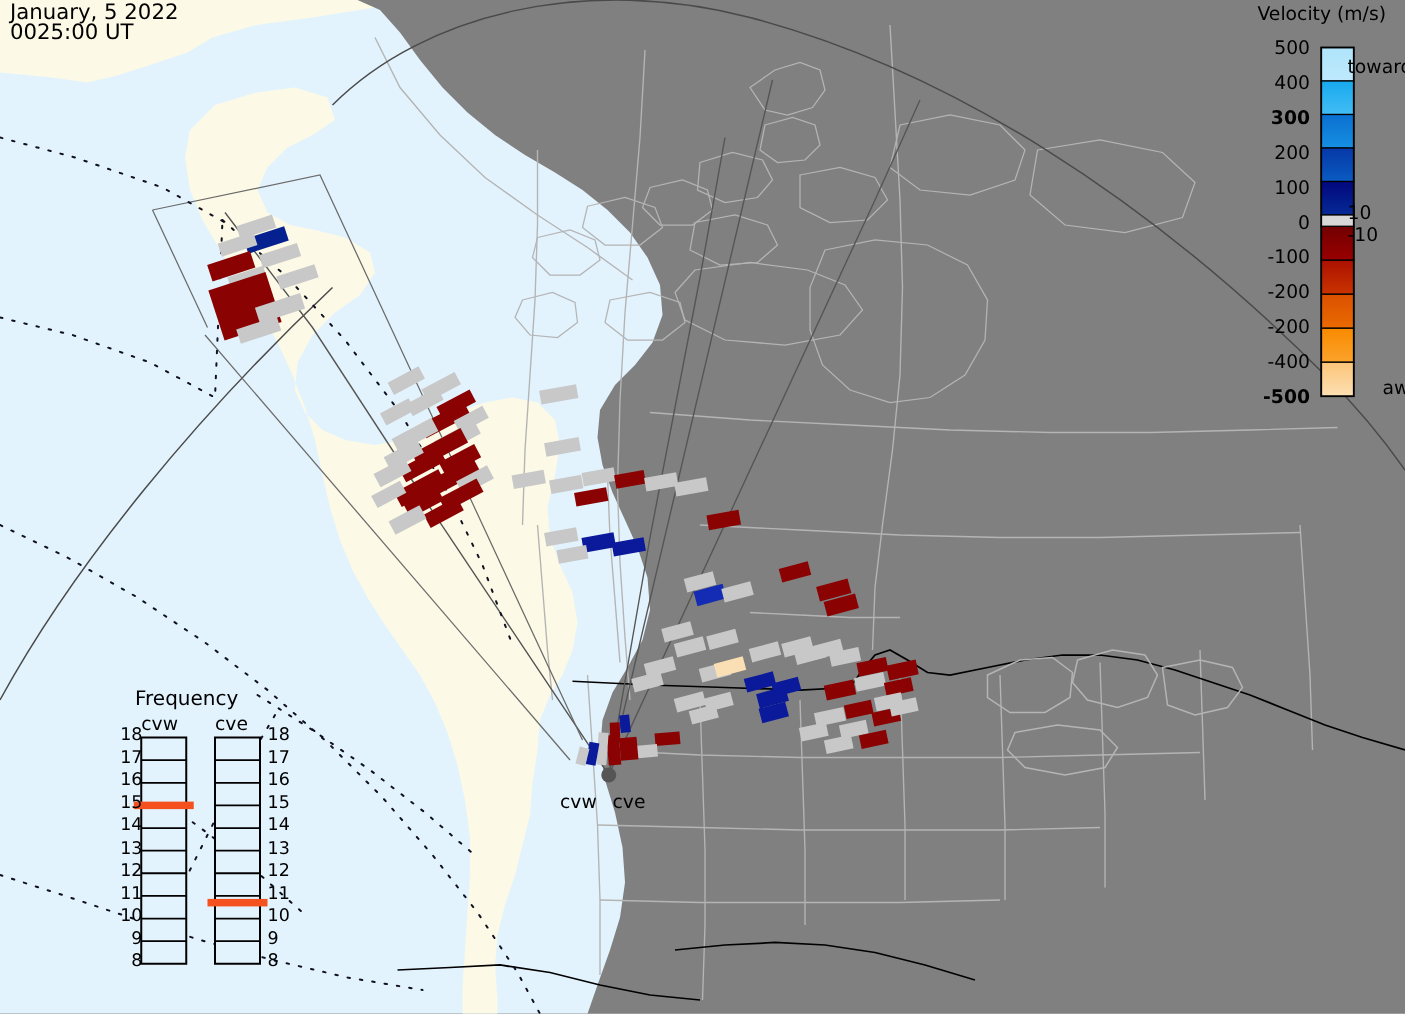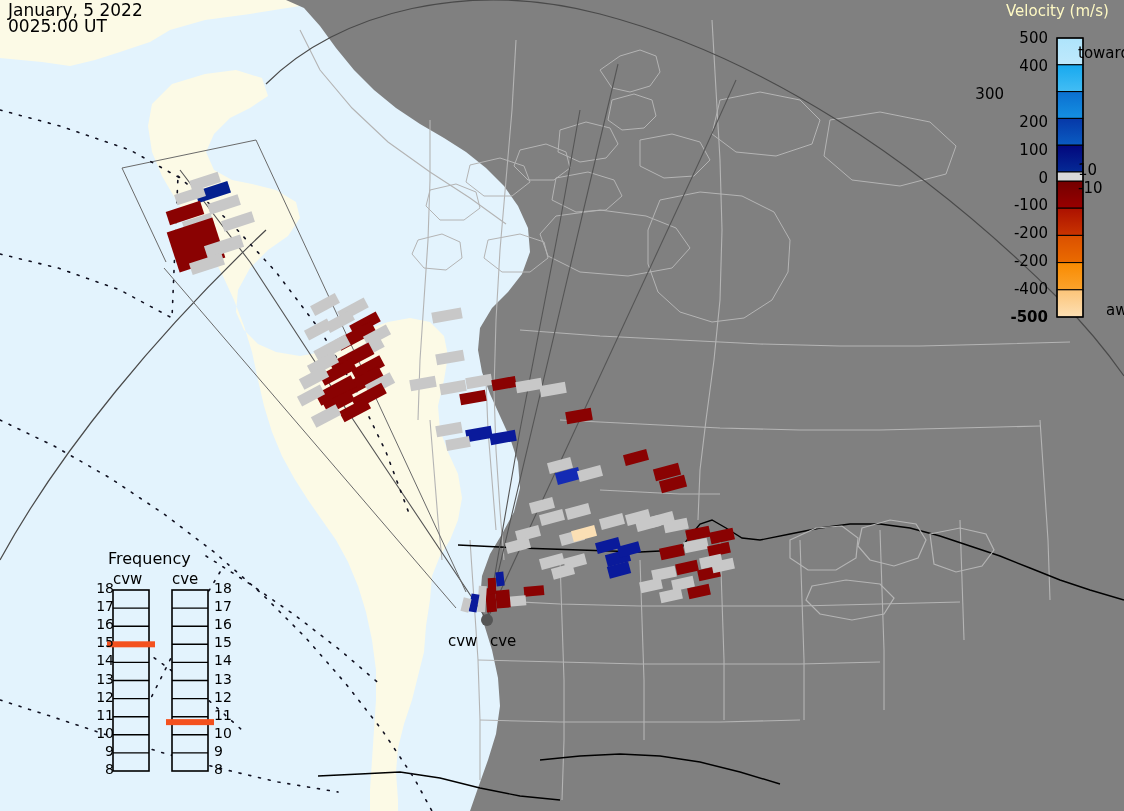--- a/index.html
+++ b/index.html
@@ -3,21 +3,21 @@
 <meta charset="utf-8">
 <style>
   html,body{margin:0;padding:0;background:#808080;}
   body{width:1124px;height:811px;position:relative;overflow:hidden;
        font-family:"DejaVu Sans","Liberation Sans",sans-serif;}
   #stage{position:absolute;left:0;top:0;width:1124px;height:811px;overflow:hidden;}
   svg.layer{position:absolute;left:0;top:0;width:1124px;height:811px;}
   .txt{position:absolute;color:#000;white-space:pre;line-height:1.02;}
   .datestamp{left:8px;top:2px;font-size:17px;}
   .timestamp{left:8px;top:18px;font-size:17px;}
-  .cbtitle{position:absolute;left:1006px;top:2px;font-size:15px;color:#fef9c3;white-space:pre;}
+  .cbtitle{position:absolute;left:1006px;top:2px;font-size:15px;color:#000000;white-space:pre;}
   .cbtick{position:absolute;width:44px;text-align:right;font-size:15px;color:#000;
           white-space:pre;}
   .cbside{position:absolute;font-size:15px;color:#000;white-space:pre;}
   .freqtitle{position:absolute;left:108px;top:549px;font-size:16px;color:#000;white-space:pre;}
   .freqhdr{position:absolute;font-size:15px;color:#000;white-space:pre;}
   .freqnum{position:absolute;font-size:14px;color:#000;white-space:pre;width:22px;}
   .sitelbl{position:absolute;font-size:15px;color:#000;white-space:pre;}
 </style>
 </head>
 <body>
@@ -317,21 +317,21 @@
       <rect x="1057" y="208.2" width="26" height="27.2" fill="url(#cbg6)" stroke="#000" stroke-width="1"></rect>
       <rect x="1057" y="235.39999999999998" width="26" height="27.2" fill="url(#cbg7)" stroke="#000" stroke-width="1"></rect>
       <rect x="1057" y="262.59999999999997" width="26" height="27.2" fill="url(#cbg8)" stroke="#000" stroke-width="1"></rect>
       <rect x="1057" y="289.79999999999995" width="26" height="27.2" fill="url(#cbg9)" stroke="#000" stroke-width="1"></rect>
       <rect x="1057" y="172" width="26" height="9" fill="#d8d8d8" stroke="#000" stroke-width="1"></rect>
       <rect x="1057" y="38" width="26" height="279" fill="none" stroke="#000" stroke-width="1.4"></rect>
     </svg>
   <div id="cb-ticks">
       <div class="cbtick" style="left: 1004px; top: 29px;">500</div>
       <div class="cbtick" style="left: 1004px; top: 56.9px;">400</div>
-      <div class="cbtick" style="left: 960px; top: 84.8px;">300</div>
+      <div class="cbtick" style="left: 1004px; top: 84.8px; font-weight: bold;">300</div>
       <div class="cbtick" style="left: 1004px; top: 112.7px;">200</div>
       <div class="cbtick" style="left: 1004px; top: 140.6px;">100</div>
       <div class="cbtick" style="left: 1004px; top: 168.5px;">0</div>
       <div class="cbtick" style="left: 1004px; top: 196.4px;">-100</div>
       <div class="cbtick" style="left: 1004px; top: 224.3px;">-200</div>
       <div class="cbtick" style="left: 1004px; top: 252.2px;">-200</div>
       <div class="cbtick" style="left: 1004px; top: 280.1px;">-400</div>
       <div class="cbtick" style="left: 1004px; top: 308px; font-weight: bold;">-500</div>
     </div>
   <div class="cbside" style="left:1078px;top:44px;">toward</div>

